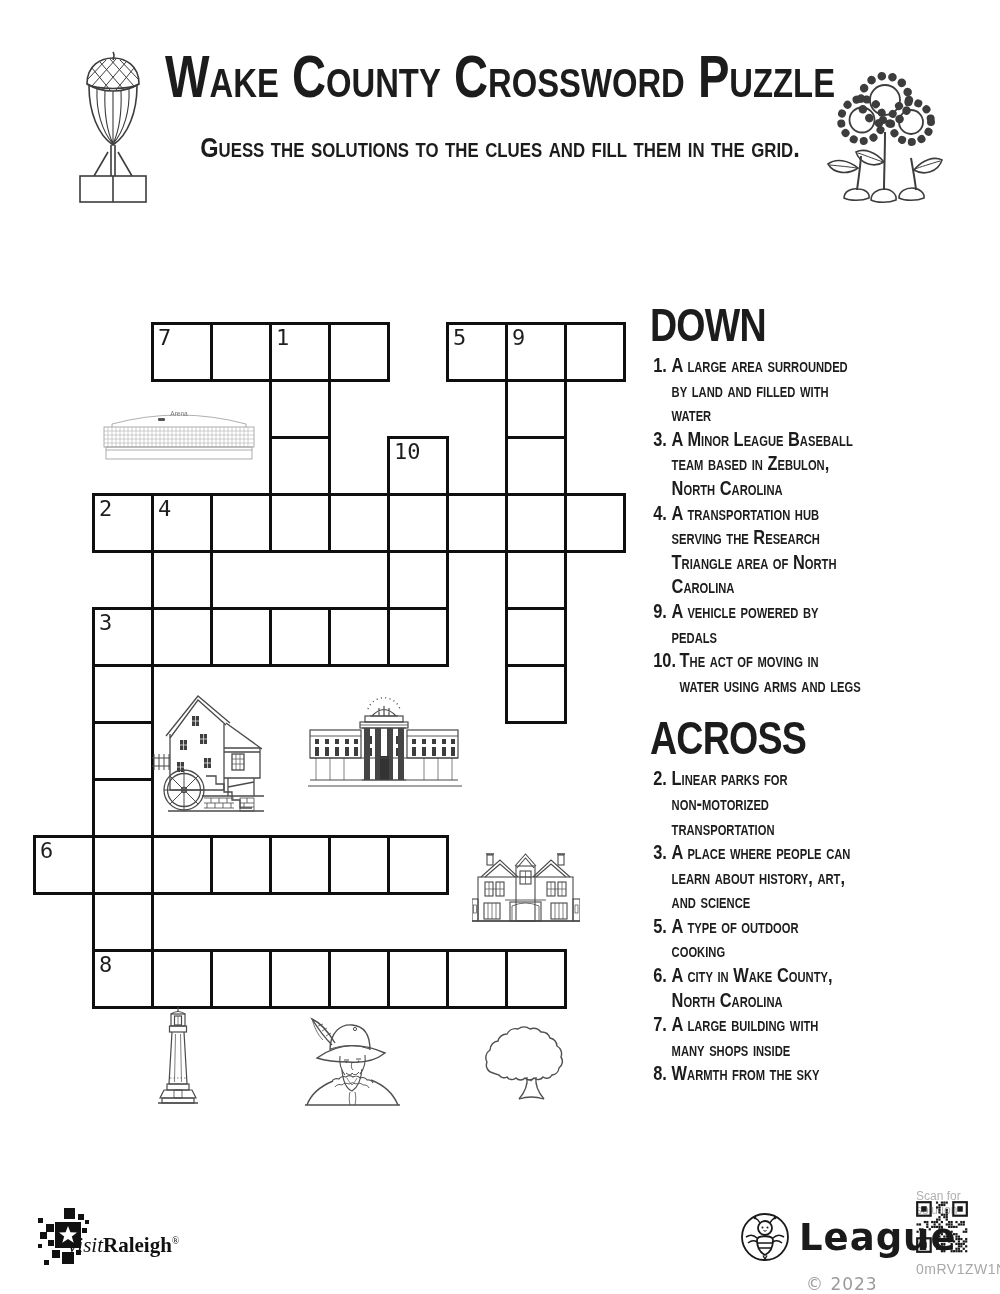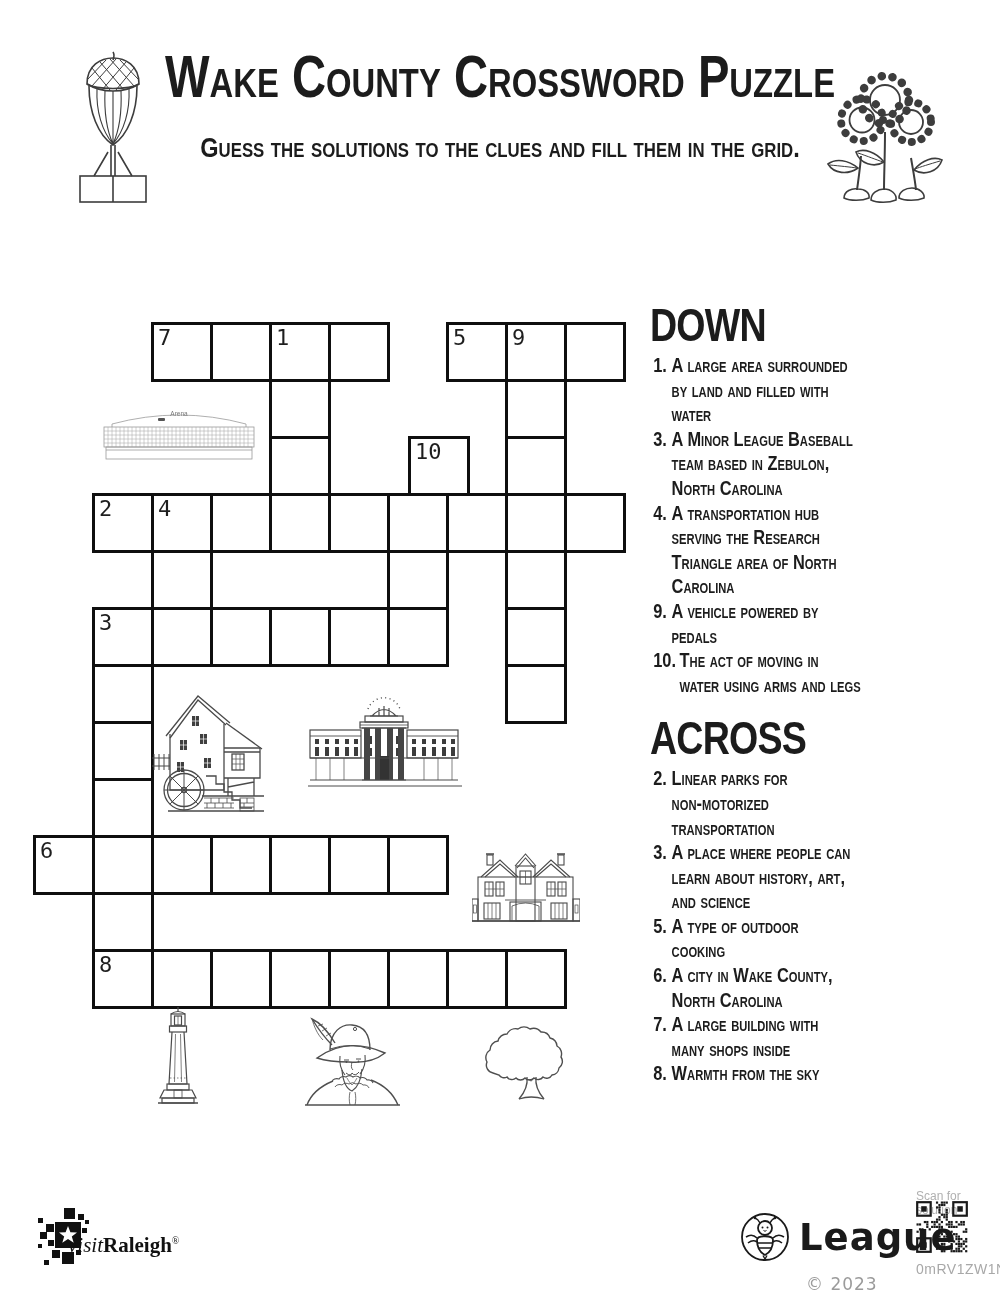--- a/index.html
+++ b/index.html
@@ -103,21 +103,21 @@
     <div class="cell" style="left: 446px; top: 322px;">
       <span class="cellnum">5</span>
     </div>
     <div class="cell" style="left: 505px; top: 322px;">
       <span class="cellnum">9</span>
     </div>
     <div class="cell" style="left: 564px; top: 322px;"></div>
     <div class="cell" style="left: 269px; top: 379px;"></div>
     <div class="cell" style="left: 505px; top: 379px;"></div>
     <div class="cell" style="left: 269px; top: 436px;"></div>
-    <div class="cell" style="left: 408px; top: 436px; padding-left: 40px;">
+    <div class="cell" style="left: 387px; top: 436px; padding-left: 40px;">
       <span class="cellnum">10</span>
     </div>
     <div class="cell" style="left: 505px; top: 436px;"></div>
     <div class="cell" style="left: 92px; top: 493px;">
       <span class="cellnum">2</span>
     </div>
     <div class="cell" style="left: 151px; top: 493px;">
       <span class="cellnum">4</span>
     </div>
     <div class="cell" style="left: 210px; top: 493px;"></div>

